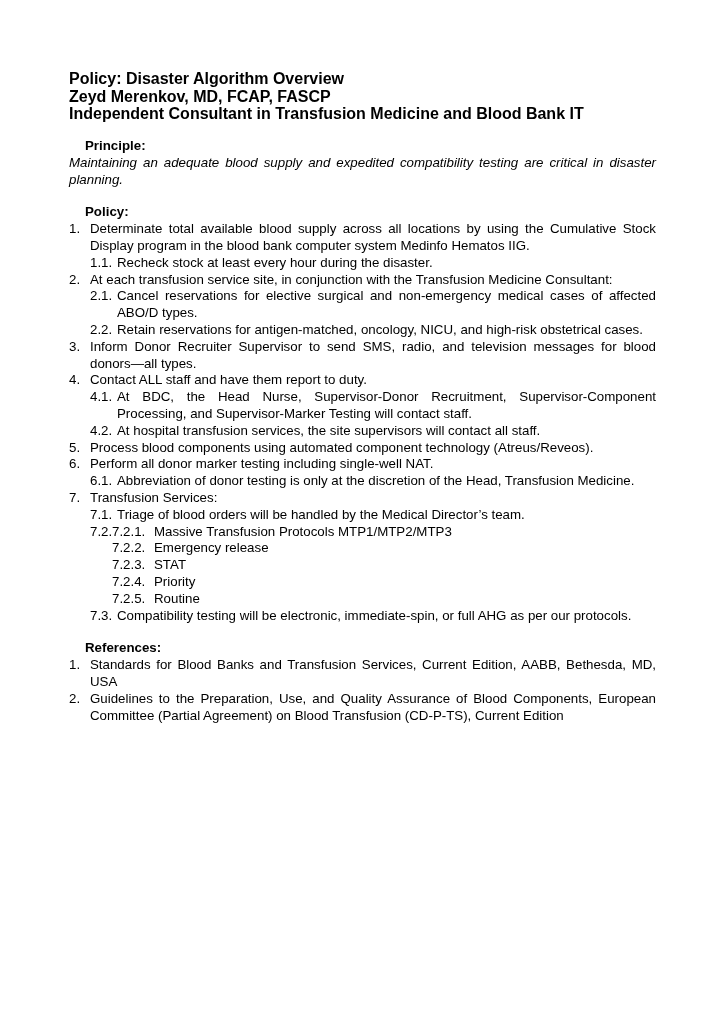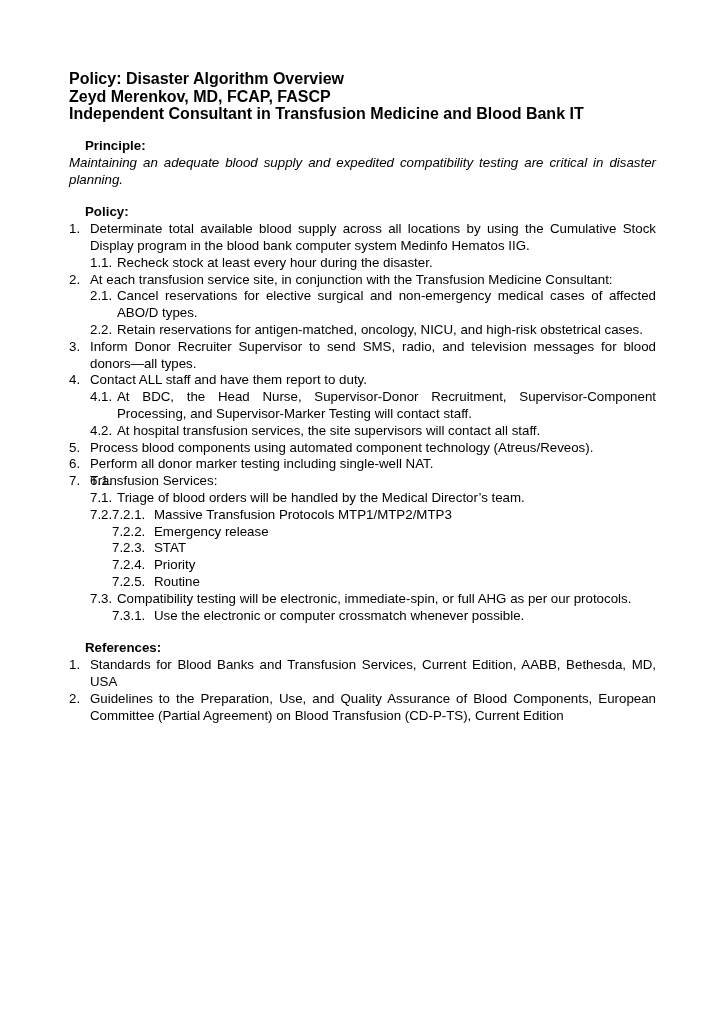--- a/index.html
+++ b/index.html
@@ -36,31 +36,30 @@
       <div class="li l2"><span class="num">1.1.</span><span>Recheck stock at least every hour during the disaster.</span></div>
       <div class="li l1"><span class="num">2.</span><span>At each transfusion service site, in conjunction with the Transfusion Medicine Consultant:</span></div>
       <div class="li l2"><span class="num">2.1.</span><span>Cancel reservations for elective surgical and non-emergency medical cases of affected ABO/D types.</span></div>
       <div class="li l2"><span class="num">2.2.</span><span>Retain reservations for antigen-matched, oncology, NICU, and high-risk obstetrical cases.</span></div>
       <div class="li l1"><span class="num">3.</span><span>Inform Donor Recruiter Supervisor to send SMS, radio, and television messages for blood donors—all types.</span></div>
       <div class="li l1"><span class="num">4.</span><span>Contact ALL staff and have them report to duty.</span></div>
       <div class="li l2"><span class="num">4.1.</span><span>At BDC, the Head Nurse, Supervisor-Donor Recruitment, Supervisor-Component Processing, and Supervisor-Marker Testing will contact staff.</span></div>
       <div class="li l2"><span class="num">4.2.</span><span>At hospital transfusion services, the site supervisors will contact all staff.</span></div>
       <div class="li l1"><span class="num">5.</span><span>Process blood components using automated component technology (Atreus/Reveos).</span></div>
       <div class="li l1"><span class="num">6.</span><span>Perform all donor marker testing including single-well NAT.</span></div>
-      <div class="li l2"><span class="num">6.1.</span></div>
+      <div class="li l2"><span class="num">6.1.</span><span>Abbreviation of donor testing is only at the discretion of the Head, Transfusion Medicine.</span></div>
       <div class="li l1"><span class="num">7.</span><span>Transfusion Services:</span></div>
       <div class="li l2"><span class="num">7.1.</span><span>Triage of blood orders will be handled by the Medical Director’s team.</span></div>
       <div class="li l2"><span class="num">7.2.</span></div>
       <div class="li l3"><span class="num">7.2.1.</span><span>Massive Transfusion Protocols MTP1/MTP2/MTP3</span></div>
       <div class="li l3"><span class="num">7.2.2.</span><span>Emergency release</span></div>
       <div class="li l3"><span class="num">7.2.3.</span><span>STAT</span></div>
       <div class="li l3"><span class="num">7.2.4.</span><span>Priority</span></div>
       <div class="li l3"><span class="num">7.2.5.</span><span>Routine</span></div>
       <div class="li l2"><span class="num">7.3.</span><span>Compatibility testing will be electronic, immediate-spin, or full AHG as per our protocols.</span></div>
-      <div class="li l3"><span class="num">7.3.1.</span><span>Use the electronic or computer crossmatch whenever possible.</span></div>
     </div>
 
   <div class="h">References:</div>
   <div id="ref-list">
       <div class="li l1"><span class="num">1.</span><span>Standards for Blood Banks and Transfusion Services, Current Edition, AABB, Bethesda, MD, USA</span></div>
       <div class="li l1"><span class="num">2.</span><span>Guidelines to the Preparation, Use, and Quality Assurance of Blood Components, European Committee (Partial Agreement) on Blood Transfusion (CD-P-TS), Current Edition</span></div>
     </div>
 </div>
 
 </body></html>

